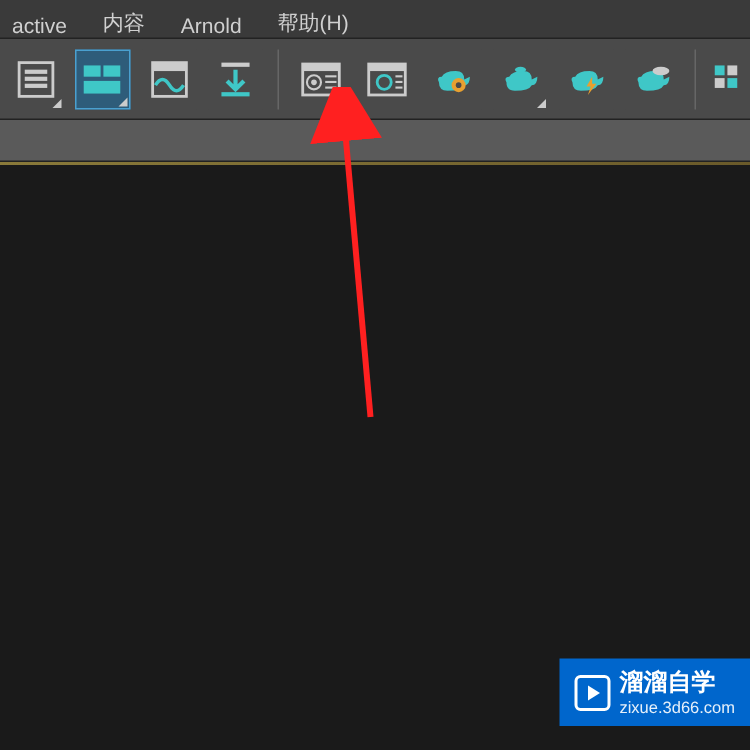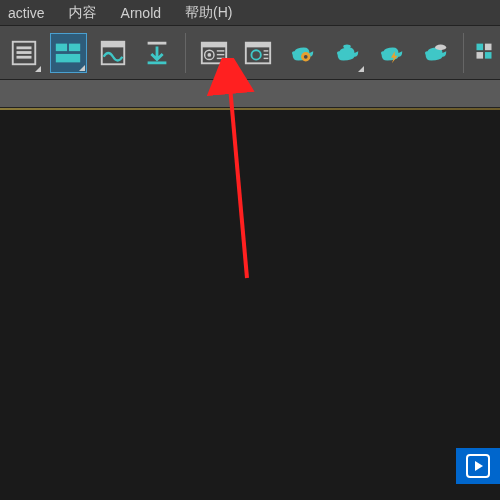--- a/index.html
+++ b/index.html
@@ -12,21 +12,21 @@
       height: 500px;
       background: #2b2b2b;
       font-family: "Microsoft YaHei", Arial, sans-serif;
       overflow: hidden;
       position: relative;
     }
     .menubar {
       background: #3a3a3a;
       height: 26px;
       display: flex;
-      align-items: center;
+      align-items: flex-end;
       padding: 0 8px;
       gap: 24px;
       color: #d0d0d0;
       font-size: 14px;
       border-bottom: 1px solid #222;
     }
     .menubar span {
       cursor: pointer;
     }
     .toolbar {
@@ -247,13 +247,17 @@
   </defs>
   <line x1="75" y1="220" x2="58" y2="28" stroke="#ff2020" stroke-width="4" marker-end="url(#arrowhead)"></line>
 </svg>
 
 <div class="watermark">
   <div class="watermark-icon">
     <svg width="14" height="14" viewBox="0 0 14 14">
       <path d="M 4 2 L 12 7 L 4 12 Z" fill="white"></path>
     </svg>
   </div>
+  <div>
+    <span style="font-weight:bold">溜溜自学</span>
+    <span class="sub">zixue.3d66.com</span>
+  </div>
 </div>
 
 </body></html>

